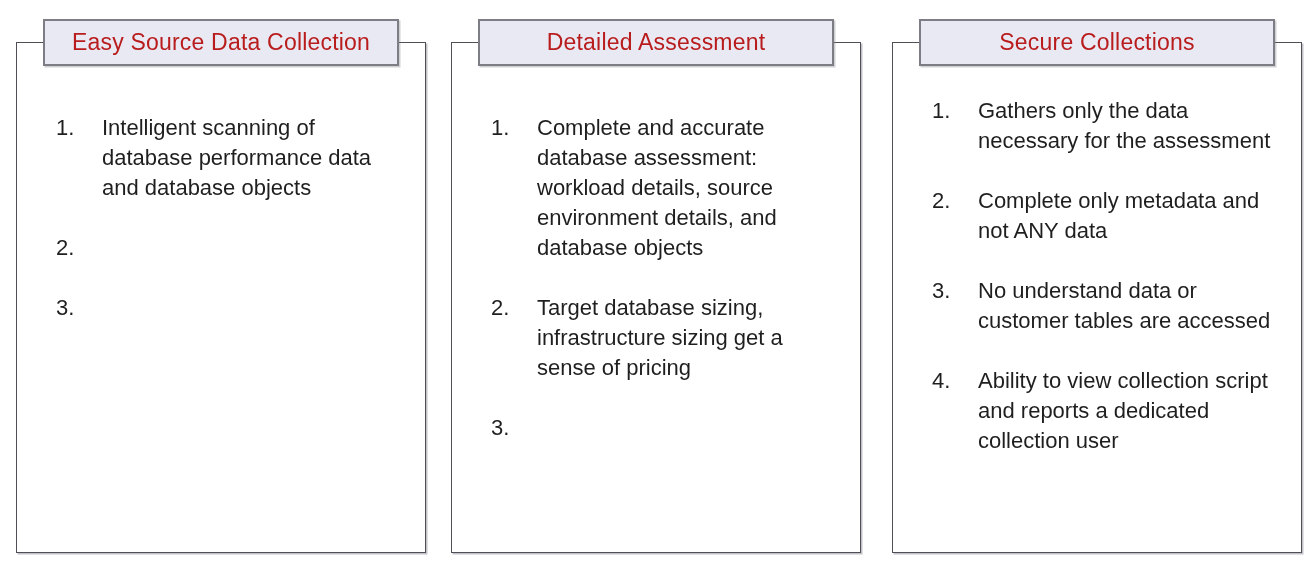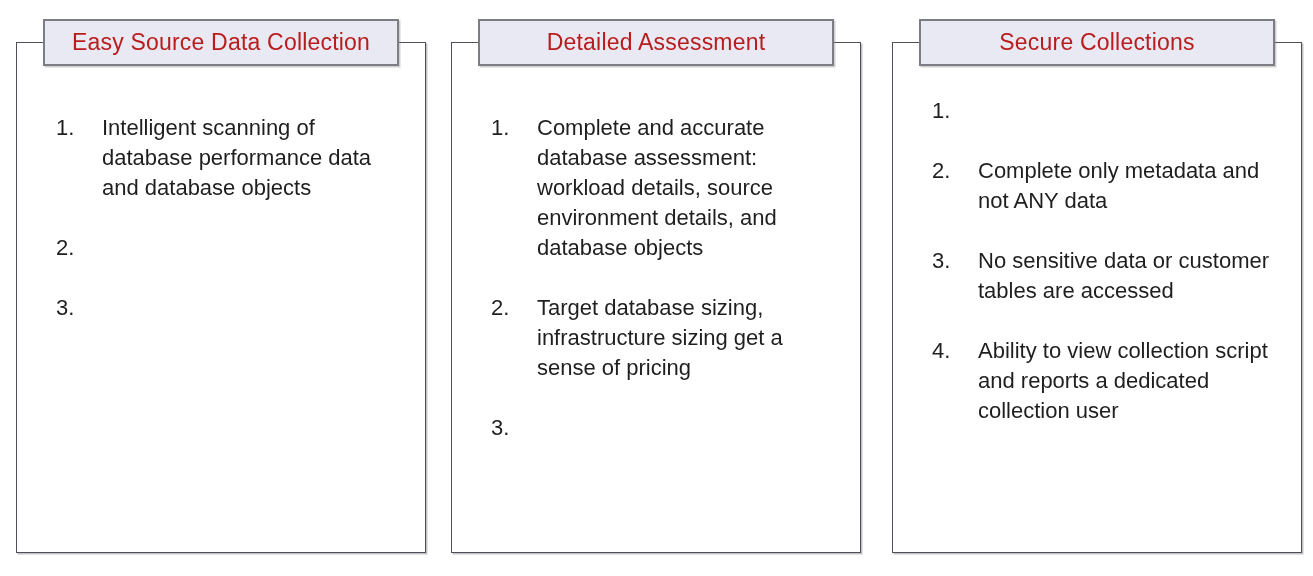--- a/index.html
+++ b/index.html
@@ -125,28 +125,29 @@
   </section>
 
   <section class="panel panel-3">
     <div class="panel-header">
       <span>Secure Collections</span>
     </div>
     <div class="panel-body">
       <ol class="items">
           <li class="item">
             <span class="num">1.</span>
+            <span class="txt">Gathers only the data necessary for the assessment</span>
           </li>
           <li class="item">
             <span class="num">2.</span>
             <span class="txt">Complete only metadata and not ANY data</span>
           </li>
           <li class="item">
             <span class="num">3.</span>
-            <span class="txt">No sensitive data or customer tables are accessed</span>
+            <span class="txt">No understand data or customer tables are accessed</span>
           </li>
           <li class="item">
             <span class="num">4.</span>
             <span class="txt">Ability to view collection script and reports a dedicated collection user</span>
           </li>
         </ol>
     </div>
   </section>
 
 </div>

